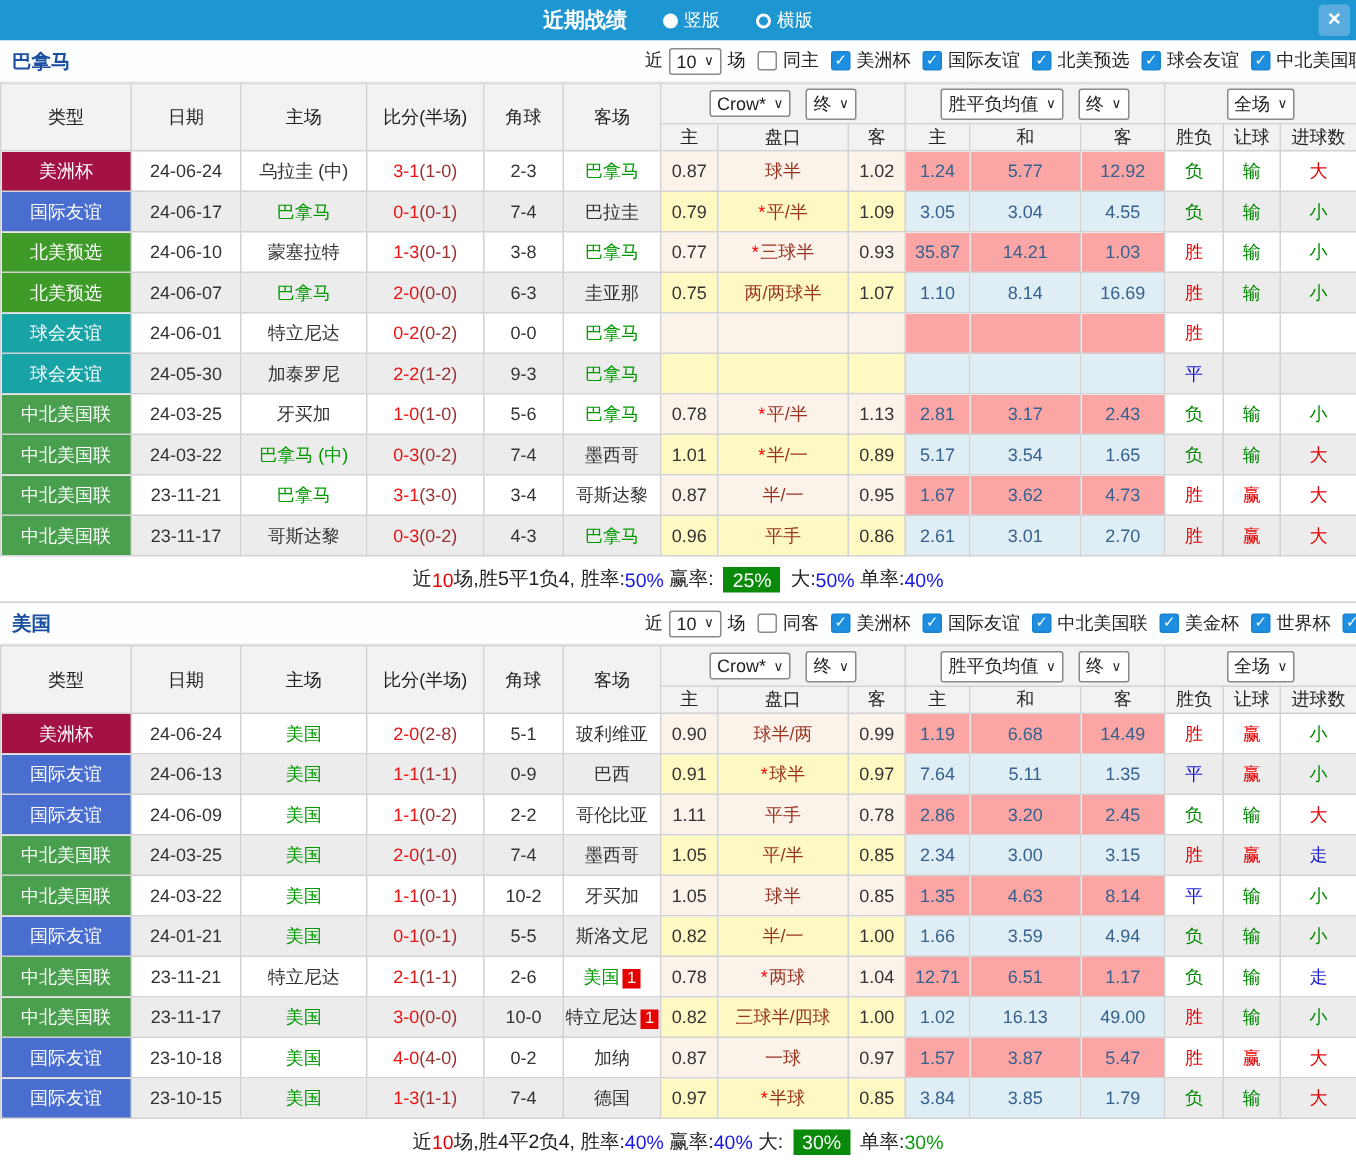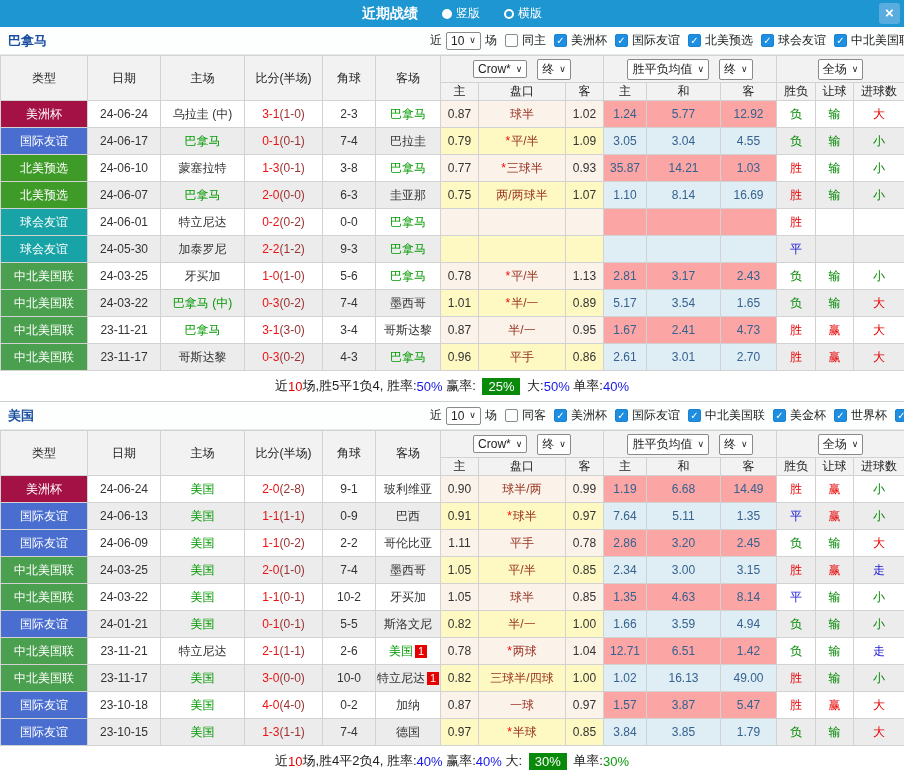--- a/index.html
+++ b/index.html
@@ -305,21 +305,21 @@
               <td class="type" style="background: rgb(74, 160, 78);">中北美国联</td>
               <td>23-11-21</td>
               <td class="focus">巴拿马</td>
               <td><span class="sc">3-1</span><span class="half">(3-0)</span></td>
               <td>3-4</td>
               <td><span>哥斯达黎</span></td>
               <td class="c-crow">0.87</td>
               <td class="c-crow hcap"><span>半/一</span></td>
               <td class="c-crow">0.95</td>
               <td class="c-avg">1.67</td>
-              <td class="c-avg">2.41</td>
+              <td class="c-avg">3.62</td>
               <td class="c-avg">4.73</td>
               <td class="res" style="color: rgb(230, 0, 0);">胜</td>
               <td class="res" style="color: rgb(230, 0, 0);">赢</td>
               <td class="res" style="color: rgb(230, 0, 0);">大</td>
             </tr>
             <tr class="alt">
               <td class="type" style="background: rgb(74, 160, 78);">中北美国联</td>
               <td>23-11-17</td>
               <td>哥斯达黎</td>
               <td><span class="sc">0-3</span><span class="half">(0-2)</span></td>
@@ -445,21 +445,21 @@
               <th class="hsub">让球</th>
               <th class="hsub">进球数</th>
             </tr>
           </thead>
           <tbody>
             <tr>
               <td class="type" style="background: rgb(163, 17, 69);">美洲杯</td>
               <td>24-06-24</td>
               <td class="focus">美国</td>
               <td><span class="sc">2-0</span><span class="half">(2-8)</span></td>
-              <td>9-1</td>
+              <td>5-1</td>
               <td><span>玻利维亚</span></td>
               <td class="c-crow">0.90</td>
               <td class="c-crow hcap"><span>球半/两</span></td>
               <td class="c-crow">0.99</td>
               <td class="c-avg">1.19</td>
               <td class="c-avg">6.68</td>
               <td class="c-avg">14.49</td>
               <td class="res" style="color: rgb(230, 0, 0);">胜</td>
               <td class="res" style="color: rgb(230, 0, 0);">赢</td>
               <td class="res" style="color: rgb(0, 136, 0);">小</td>
@@ -554,21 +554,21 @@
               <td>23-11-21</td>
               <td>特立尼达</td>
               <td><span class="sc">2-1</span><span class="half">(1-1)</span></td>
               <td>2-6</td>
               <td class="focus"><span>美国</span><span class="badge">1</span></td>
               <td class="c-crow">0.78</td>
               <td class="c-crow hcap"><span class="star">*</span><span>两球</span></td>
               <td class="c-crow">1.04</td>
               <td class="c-avg">12.71</td>
               <td class="c-avg">6.51</td>
-              <td class="c-avg">1.42</td>
+              <td class="c-avg">1.17</td>
               <td class="res" style="color: rgb(0, 136, 0);">负</td>
               <td class="res" style="color: rgb(0, 136, 0);">输</td>
               <td class="res" style="color: rgb(22, 22, 214);">走</td>
             </tr>
             <tr class="alt">
               <td class="type" style="background: rgb(74, 160, 78);">中北美国联</td>
               <td>23-11-17</td>
               <td class="focus">美国</td>
               <td><span class="sc">3-0</span><span class="half">(0-0)</span></td>
               <td>10-0</td>

